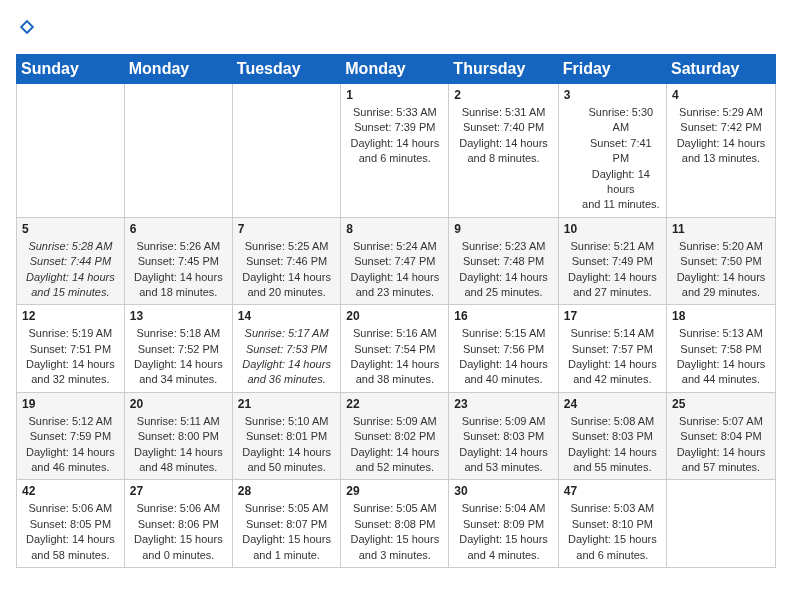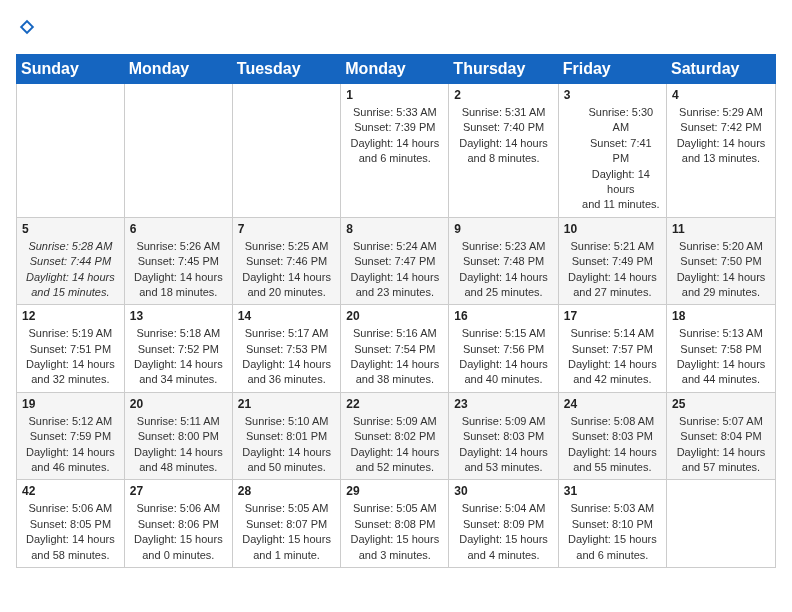--- a/index.html
+++ b/index.html
@@ -209,21 +209,21 @@
         </td>
         <td>
           <span class="day-num">13</span>
           <div class="day-info" style="white-space: pre-line;">Sunrise: 5:18 AM
 Sunset: 7:52 PM
 Daylight: 14 hours
 and 34 minutes.</div>
         </td>
         <td>
           <span class="day-num">14</span>
-          <div class="day-info" style="white-space: pre-line;">Sunrise: 5:17 AM
+          <div class="day-info" style="white-space: pre-line; font-style: italic;">Sunrise: 5:17 AM
 Sunset: 7:53 PM
 Daylight: 14 hours
 and 36 minutes.</div>
         </td>
         <td>
           <span class="day-num">20</span>
           <div class="day-info" style="white-space: pre-line;">Sunrise: 5:16 AM
 Sunset: 7:54 PM
 Daylight: 14 hours
 and 38 minutes.</div>
@@ -331,21 +331,21 @@
 and 3 minutes.</div>
         </td>
         <td>
           <span class="day-num">30</span>
           <div class="day-info" style="white-space: pre-line;">Sunrise: 5:04 AM
 Sunset: 8:09 PM
 Daylight: 15 hours
 and 4 minutes.</div>
         </td>
         <td>
-          <span class="day-num">31</span>
+          <span class="day-num">47</span>
           <div class="day-info" style="white-space: pre-line;">Sunrise: 5:03 AM
 Sunset: 8:10 PM
 Daylight: 15 hours
 and 6 minutes.</div>
         </td>
         <td class="empty"></td>
       </tr>
     </tbody>
 </table>
 

